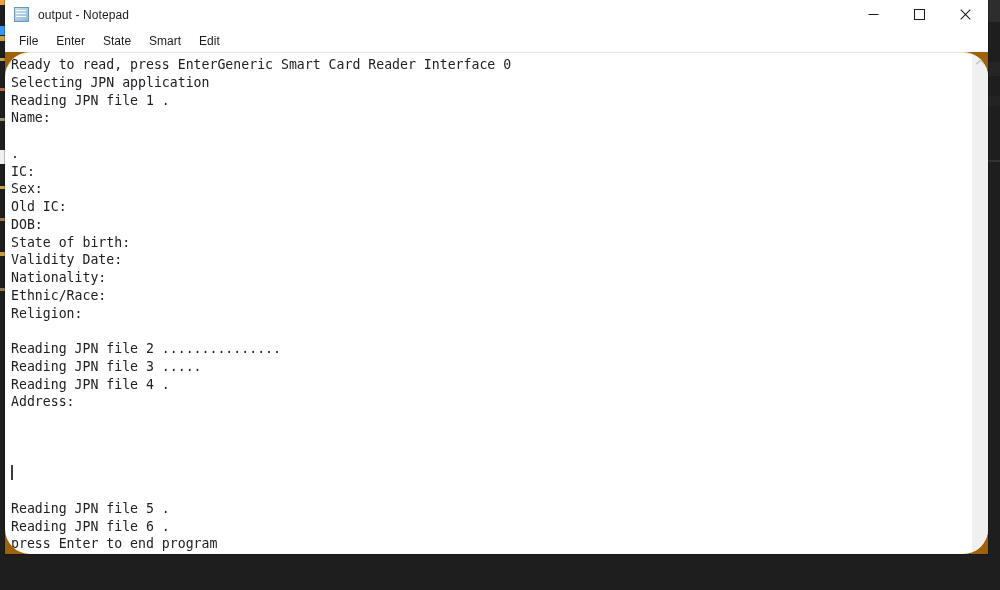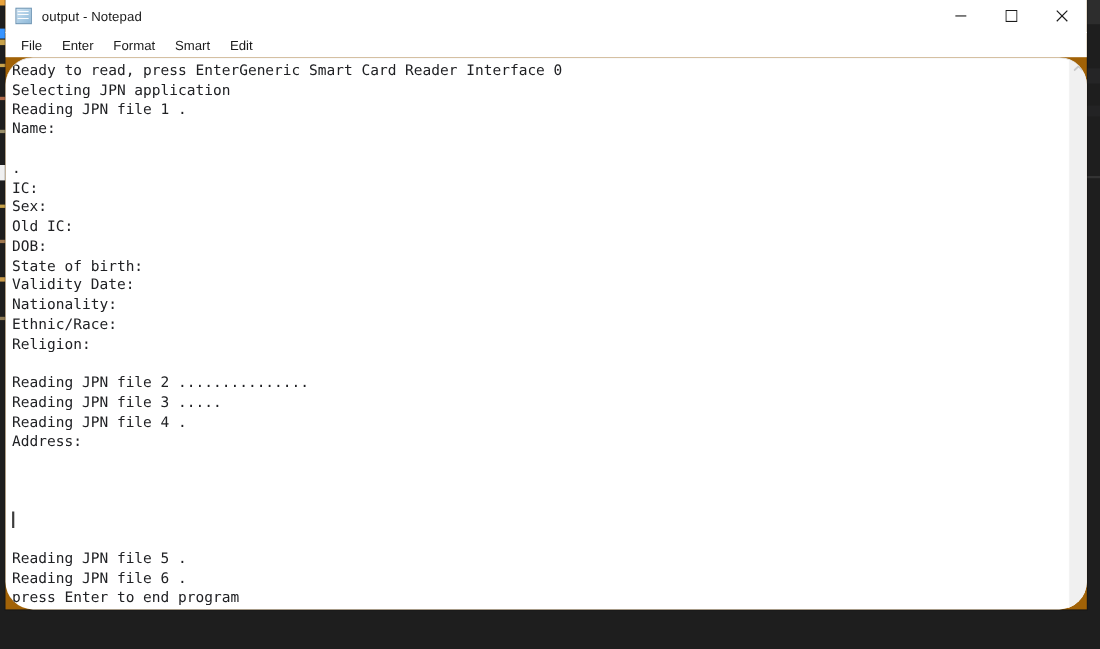--- a/index.html
+++ b/index.html
@@ -271,21 +271,21 @@
           <svg width="11" height="11" viewBox="0 0 11 11" aria-hidden="true">
             <path d="M0.7 0.7 L10.3 10.3 M10.3 0.7 L0.7 10.3" stroke="#1b1b1b" stroke-width="1.05" fill="none"></path>
           </svg>
         </button>
       </div>
     </div>
 
     <div class="menubar">
       <div class="menu-item">File</div>
       <div class="menu-item">Enter</div>
-      <div class="menu-item">Format</div>
+      <div class="menu-item">State</div>
       <div class="menu-item">Smart</div>
       <div class="menu-item">Edit</div>
     </div>
 
     <div class="client">
 
       <div class="textarea">
         <div class="doc" id="doc"><div class="doc-line">Ready to read, press EnterGeneric Smart Card Reader Interface 0</div><div class="doc-line">Selecting JPN application</div><div class="doc-line">Reading JPN file 1 .</div><div class="doc-line">Name:</div><div class="doc-line"></div><div class="doc-line">.</div><div class="doc-line">IC:</div><div class="doc-line">Sex:</div><div class="doc-line">Old IC:</div><div class="doc-line">DOB:</div><div class="doc-line">State of birth:</div><div class="doc-line">Validity Date:</div><div class="doc-line">Nationality:</div><div class="doc-line">Ethnic/Race:</div><div class="doc-line">Religion:</div><div class="doc-line"></div><div class="doc-line">Reading JPN file 2 ...............</div><div class="doc-line">Reading JPN file 3 .....</div><div class="doc-line">Reading JPN file 4 .</div><div class="doc-line">Address:</div><div class="doc-line"></div><div class="doc-line"></div><div class="doc-line"></div><div class="doc-line"></div><div class="doc-line"></div><div class="doc-line">Reading JPN file 5 .</div><div class="doc-line">Reading JPN file 6 .</div><div class="doc-line">press Enter to end program</div></div>
         <div class="caret" id="caret" style="top: 412.25px;"></div>
       </div>

